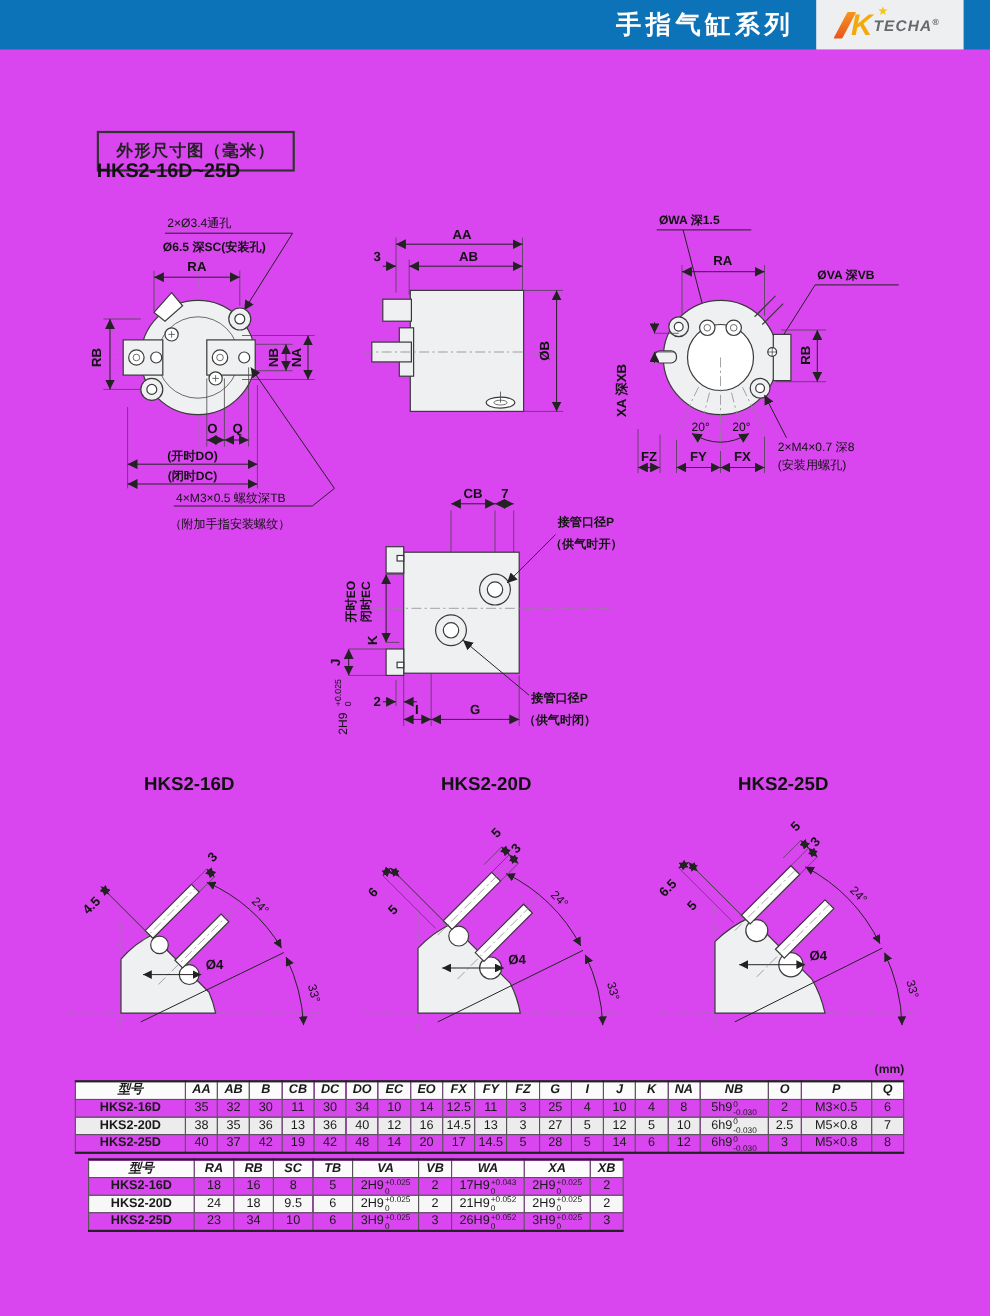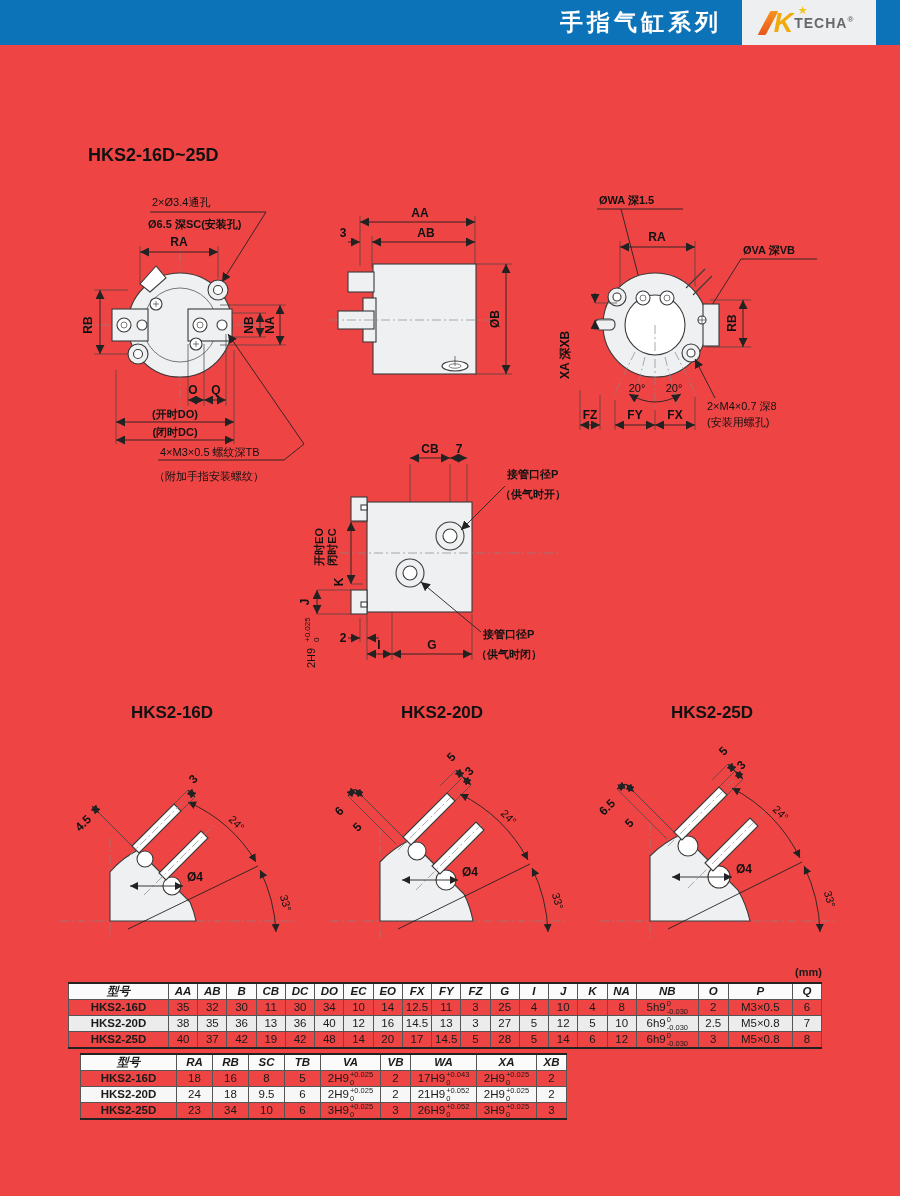--- a/index.html
+++ b/index.html
@@ -1,29 +1,29 @@
 <!DOCTYPE html>
 <html><head>
 <meta charset="utf-8">
 <style>
   html,body{margin:0;padding:0;background:#fff;}
-  .page{position:relative;width:900px;height:1196px;background:#ef4444;overflow:hidden;
+  .page{position:relative;width:900px;height:1196px;background:#d946ef;overflow:hidden;
         font-family:"Liberation Sans",sans-serif;color:#1a1a1a;}
   
   .hdr{position:absolute;left:0;top:0;width:900px;height:45px;background:#0d73b9;}
   .hdr-title{position:absolute;top:0;right:178px;line-height:45px;color:#fff;
              font-size:23px;font-weight:bold;letter-spacing:4px;}
   .logo-box{position:absolute;left:742px;top:0;width:134px;height:45px;background:#edeff0;
             display:flex;align-items:center;justify-content:center;}
   .logo-inner{position:relative;display:flex;align-items:center;}
   .slash{display:inline-block;width:8px;height:24px;background:linear-gradient(180deg,#f7941e,#e8551e);
          transform:skewX(-28deg);margin-right:2px;border-radius:1px;}
   .logo-k{font-size:27px;font-weight:bold;font-style:italic;color:#f2a90c;line-height:24px;margin-right:1px;}
   .logo-star{position:absolute;left:34px;top:-7px;color:#f5c51d;font-size:11px;}
-  .logo-techa{font-size:14px;font-weight:bold;color:#66696c;letter-spacing:1px;}
+  .logo-techa{font-size:14px;font-weight:bold;font-style:italic;color:#66696c;letter-spacing:1px;}
   .logo-reg{font-size:8px;color:#66696c;vertical-align:super;}
   
   .title-box{position:absolute;left:88px;top:119px;border:2px solid #333;padding:7px 16px;
              font-size:15px;font-weight:bold;color:#222;letter-spacing:1px;}
   .model-range{position:absolute;left:88px;top:145px;font-size:18px;font-weight:bold;color:#111;}
   .fv-title{position:absolute;font-size:17px;font-weight:bold;color:#111;width:180px;text-align:center;}
   
   svg.drawing{position:absolute;overflow:visible;}
   svg text{font-family:"Liberation Sans",sans-serif;fill:#111;}
   .dt{font-size:12px;font-weight:bold;}
@@ -70,20 +70,21 @@
     <div class="logo-box">
       <div class="logo-inner">
         <span class="slash"></span>
         <span class="logo-k">K</span>
         <span class="logo-star">★</span>
         <span class="logo-techa"><span>TECHA</span><span class="logo-reg">®</span></span>
       </div>
     </div>
   </div>
 
+  <div class="title-box">外形尺寸图（毫米）</div>
   <div class="model-range">HKS2-16D~25D</div>
 
   <svg class="drawing" style="left:70px;top:192px" width="270" height="315" viewBox="0 0 270 315">
     <defs>
       <marker id="e1" viewBox="0 0 10 10" refX="10" refY="5" markerWidth="9" markerHeight="9" markerUnits="userSpaceOnUse" orient="auto">
           <path d="M0,0L10,5L0,10Z" fill="#222"></path>
         </marker>
       <marker id="s1" viewBox="0 0 10 10" refX="0" refY="5" markerWidth="9" markerHeight="9" markerUnits="userSpaceOnUse" orient="auto">
           <path d="M10,0L0,5L10,10Z" fill="#222"></path>
         </marker>

